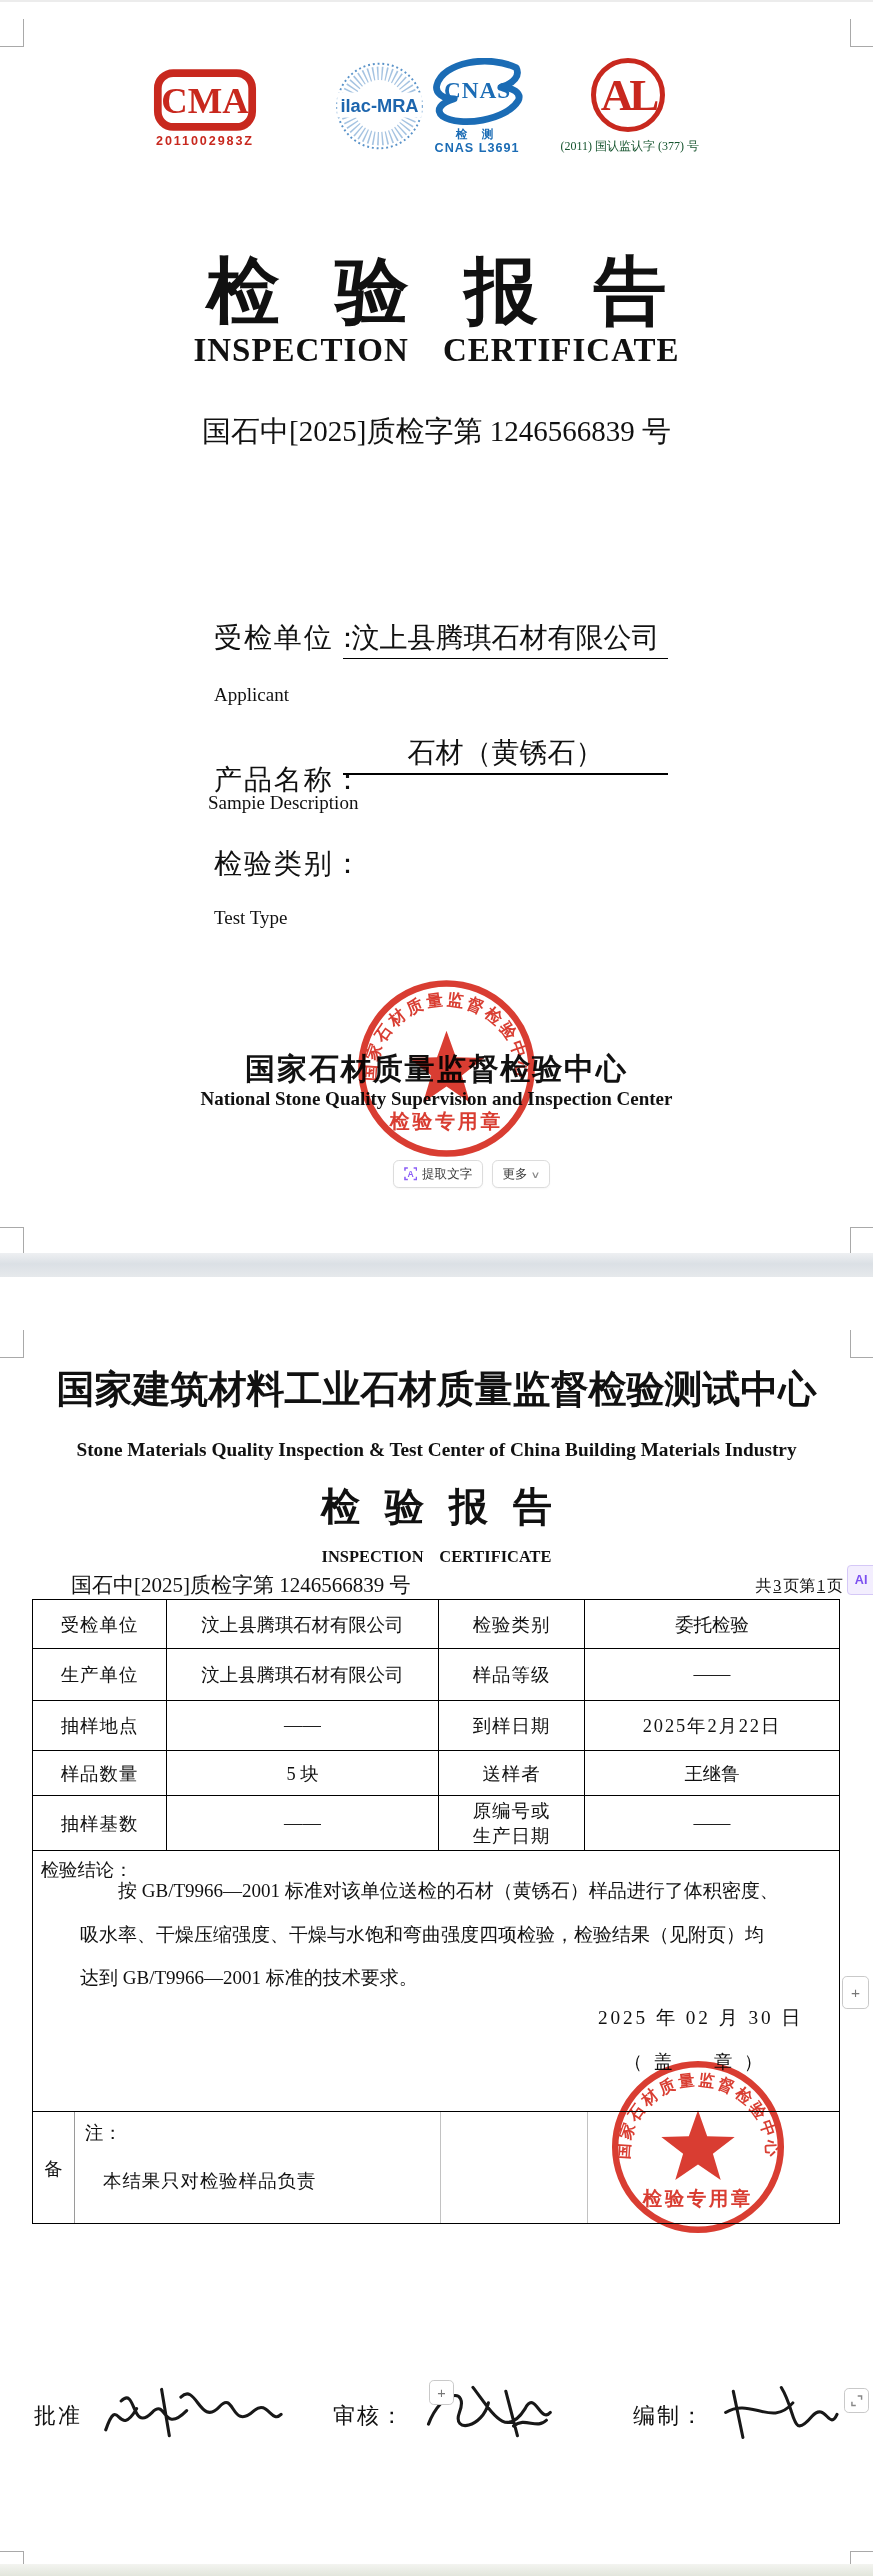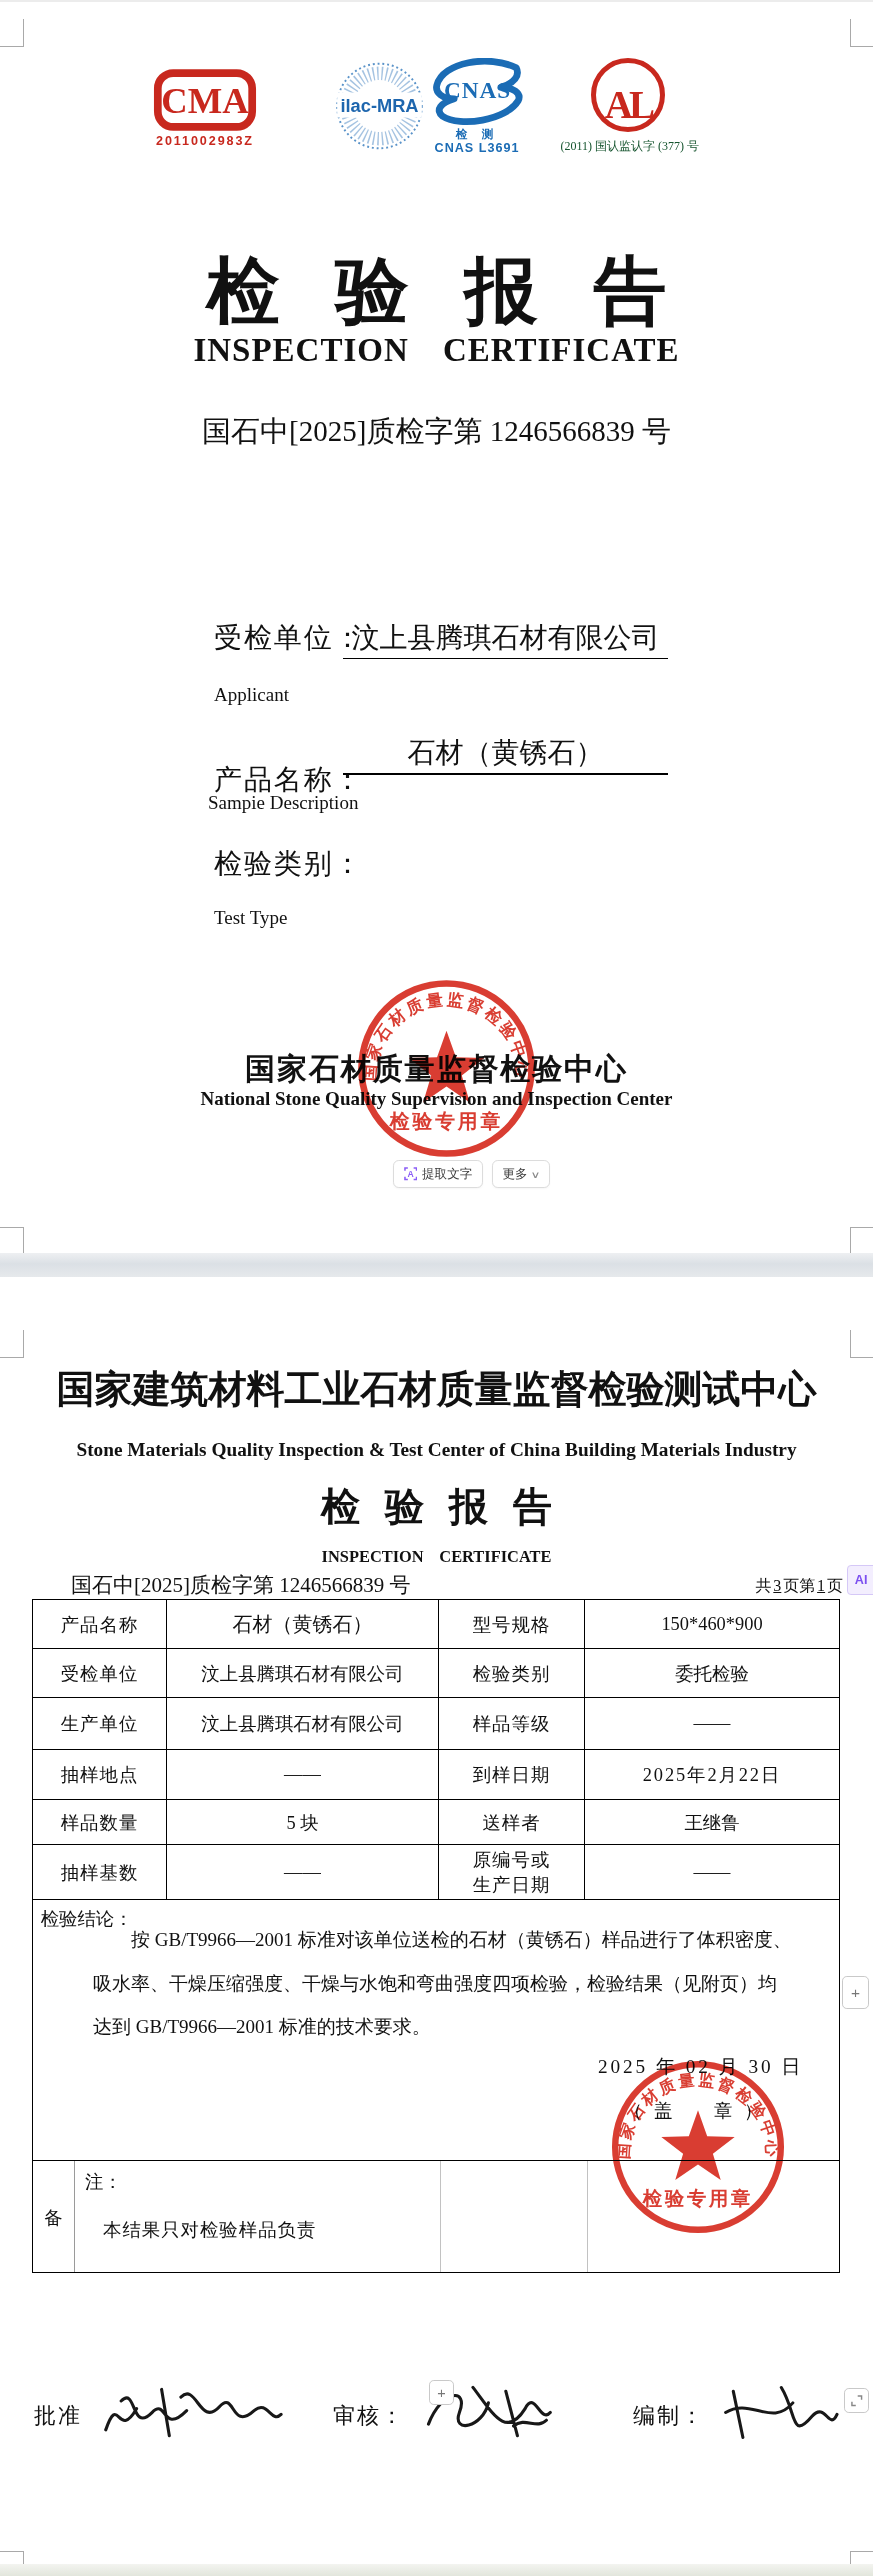--- a/index.html
+++ b/index.html
@@ -12,22 +12,22 @@
   .cm.tl{border-right:1px solid #a9a9a9;border-bottom:1px solid #a9a9a9;}
   .cm.tr{border-left:1px solid #a9a9a9;border-bottom:1px solid #a9a9a9;}
   .cm.bl{border-right:1px solid #a9a9a9;border-top:1px solid #a9a9a9;}
   .cm.br{border-left:1px solid #a9a9a9;border-top:1px solid #a9a9a9;}
   .gapband{position:absolute;left:0;width:873px;height:24px;
     background:linear-gradient(180deg,#eef0f2 0%,#dbe0e5 45%,#e6e9ec 100%);}
   .botband{position:absolute;left:0;width:873px;height:11.6px;
     background:linear-gradient(180deg,#f3f4f0 0%,#e2e6dc 100%);}
   .topline{position:absolute;left:0;top:0;width:873px;height:1.9px;background:#ececec;}
   .cma-num{font-family:"Liberation Sans",sans-serif;font-weight:bold;font-size:12.6px;letter-spacing:1.9px;color:#c8281e;text-align:center;}
-  .al-ring{border:5.8px solid #c8281e;border-radius:50%;width:64px;height:64px;display:flex;align-items:flex-end;justify-content:center;
-           font-weight:bold;font-size:39px;color:#c8281e;font-family:"Liberation Serif",serif;letter-spacing:-3.9px;}
+  .al-ring{border:5.8px solid #c8281e;border-radius:50%;width:64px;height:64px;display:flex;align-items:center;justify-content:center;
+           font-weight:bold;font-size:45px;color:#c8281e;font-family:"Liberation Serif",serif;letter-spacing:-3.9px;}
   .al-cap{font-size:12px;color:#14532d;text-align:right;}
   .cnas-sub{font-size:11.6px;color:#1b6cb5;text-align:center;letter-spacing:5.8px;font-weight:bold;}
   .cnas-num{font-family:"Liberation Sans",sans-serif;font-size:12.6px;color:#1b6cb5;text-align:center;font-weight:bold;letter-spacing:1px;}
   
   .t1cn{top:243px;font-size:73px;font-weight:bold;letter-spacing:56px;margin-left:28px;}
   .t1en{top:332px;font-size:33px;font-weight:bold;word-spacing:25px;letter-spacing:1px;}
   .t1no{top:412px;font-size:29px;}
   .flabel{position:absolute;font-size:28px;letter-spacing:1.9px;}
   .fvalue{position:absolute;left:343px;width:325px;text-align:center;font-size:28px;padding-bottom:1px;}
   .fen{position:absolute;font-size:19px;}
@@ -54,21 +54,21 @@
   table.info{position:absolute;left:32px;top:1599px;width:807px;border-collapse:collapse;table-layout:fixed;
     border:1.9px solid #000;font-size:18.4px;}
   table.info td{border:1.4px solid #000;text-align:center;vertical-align:middle;padding:1.9px;}
   td.lab{letter-spacing:1px;}
   .v-big{font-size:20px;}
   .two14{font-size:14px;text-align:left;line-height:1.9;padding-left:3.9px;white-space:nowrap;}
   .items{font-size:17px;text-align:left;padding:0 4.8px;line-height:1.55;}
   td.equip{text-align:left;font-size:17.4px;line-height:1.55;padding-left:13.5px;}
   td.concl{position:relative;text-align:left;vertical-align:top;}
   .c-label{position:absolute;left:7.7px;top:5.8px;font-size:18.4px;}
-  .c-line{position:absolute;left:60px;white-space:nowrap;font-size:19px;}
+  .c-line{position:absolute;left:47px;white-space:nowrap;font-size:19px;}
   .c-date{position:absolute;left:565px;top:153px;font-size:19.3px;letter-spacing:2.9px;white-space:nowrap;}
   .c-note{position:absolute;left:591px;top:198px;font-size:18.4px;letter-spacing:11.6px;white-space:nowrap;}
   td.remark{position:relative;padding:0;}
   .r-line{position:absolute;top:0;bottom:0;border-left:1px solid #9a9a9a;}
   .r-side{position:absolute;left:0;width:41px;top:50%;transform:translateY(-50%);font-size:18.4px;}
   .r-head{position:absolute;left:52px;top:7.7px;font-size:18.4px;}
   .r-text{position:absolute;left:70px;top:56px;font-size:18.4px;letter-spacing:1px;}
   .sig-label{position:absolute;font-size:22px;letter-spacing:1.9px;}
   .sqbtn{position:absolute;background:#fff;border:1px solid #c9c9c9;border-radius:4.8px;display:flex;
     align-items:center;justify-content:center;color:#777;font-family:"Liberation Sans",sans-serif;cursor:pointer;}
@@ -174,26 +174,20 @@
   </div>
 
   <table class="info">
     <colgroup>
         <col style="width:134px">
         <col style="width:272px">
         <col style="width:146px">
         <col style="width:255px">
       </colgroup>
     <tbody>
-        <tr style="height:49px">
-      <td class="lab">产品名称</td>
-      <td class="v-big">石材（黄锈石）</td>
-      <td class="lab">型号规格</td>
-      <td>150*460*900</td>
-    </tr>
     <tr style="height:49px">
       <td class="lab">受检单位</td>
       <td>汶上县腾琪石材有限公司</td>
       <td class="lab">检验类别</td>
       <td>委托检验</td>
     </tr>
     <tr style="height:52px">
       <td class="lab">生产单位</td>
       <td>汶上县腾琪石材有限公司</td>
       <td class="lab">样品等级</td>

